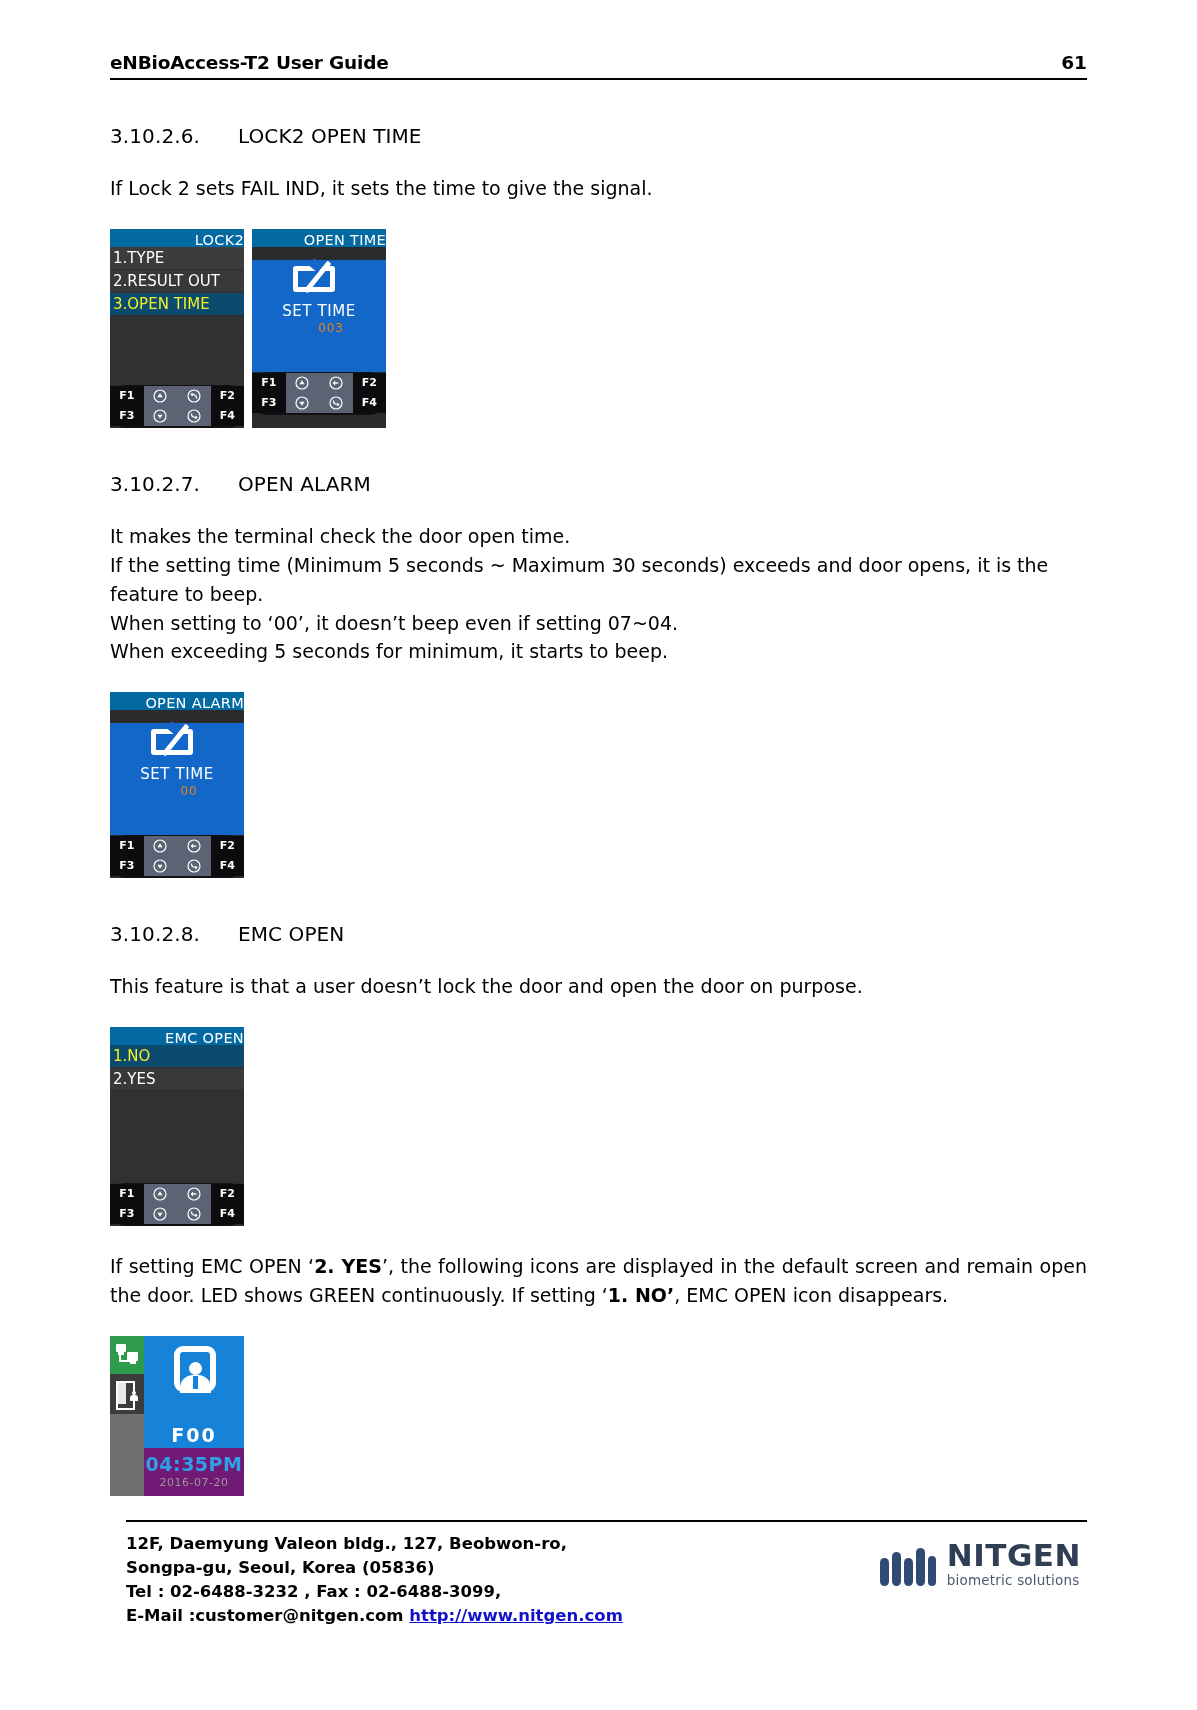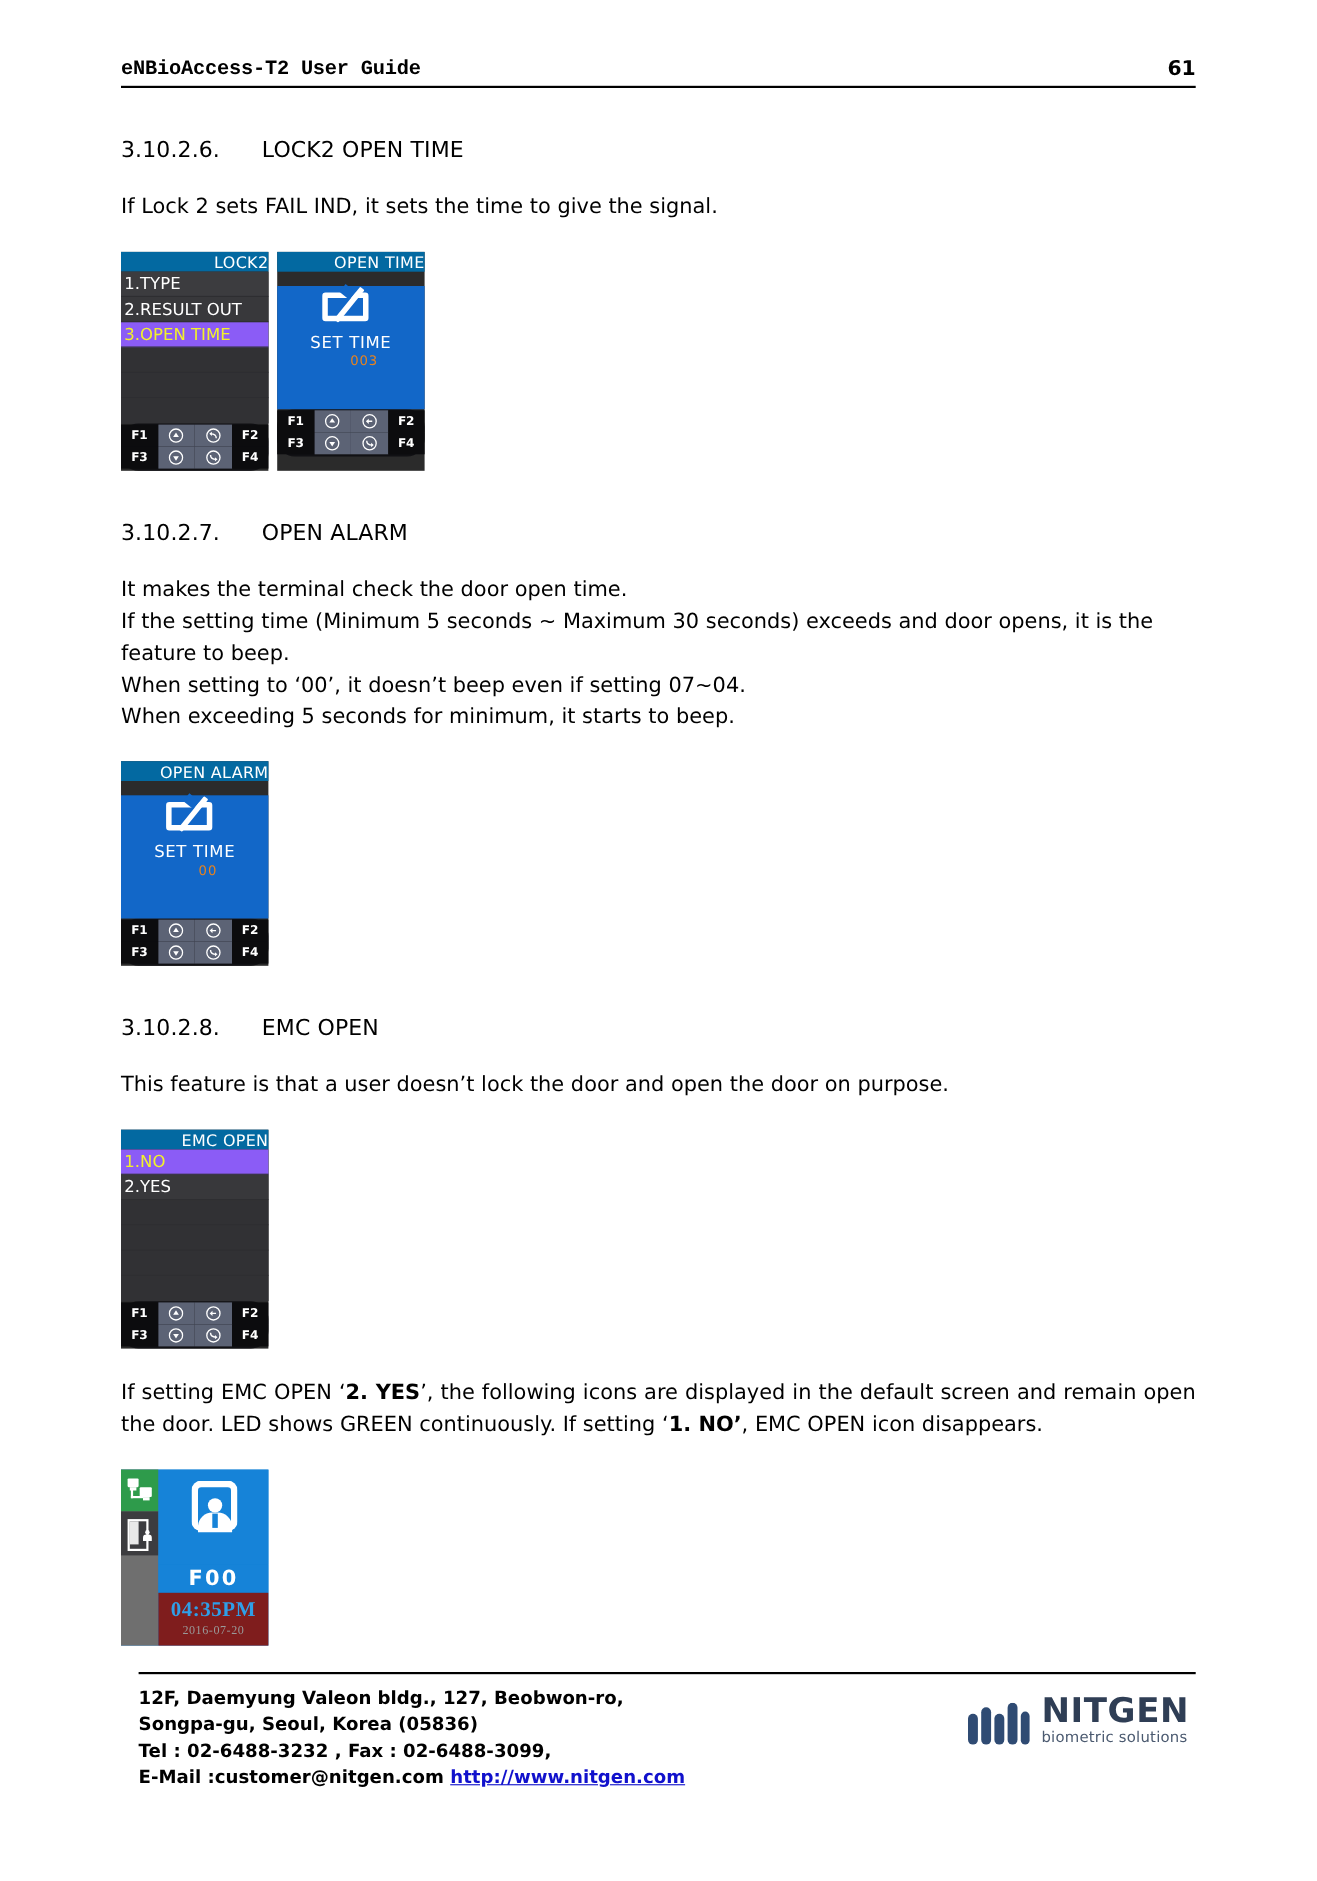--- a/index.html
+++ b/index.html
@@ -29,21 +29,20 @@
     align-items: flex-end;
     justify-content: space-between;
     padding-top: 52px;
     border-bottom: 2.5px solid #000;
     padding-bottom: 5px;
   }
   .header-title {
     font-size: 18.5px;
     font-weight: bold;
     letter-spacing: -0.2px;
-    font-family: Liberation Mono, monospace;
   }
   .header-page {
     font-size: 18.5px;
     font-weight: bold;
   }
 
   
   .sec-heading {
     margin-top: 44px;
     font-size: 20px;
@@ -93,21 +92,21 @@
     line-height: 22px;
     height: 22px;
     padding-left: 3px;
     color: #ffffff;
     white-space: nowrap;
     overflow: hidden;
     background: #3c3c3f;
     border-bottom: 1px solid #2e2e31;
   }
   .lcd-menu .row.alt { background: #38383b; }
-  .lcd-menu .row.sel { color: #f2f12a; background: #8b5cf6; }
+  .lcd-menu .row.sel { color: #f2f12a; background: #0c4a6e; }
   .lcd-menu .filler {
     background: #313134;
     height: 22px;
     border-bottom: 1px solid #2e2e31;
   }
   .lcd-menu .filler.last { height: 23px; border-bottom: none; }
 
   
   .lcd-blue {
     background: #1267c8;
@@ -282,24 +281,23 @@
     background: #1683d8;
     color: #ffffff;
     font-size: 19px;
     font-weight: bold;
     text-align: center;
     letter-spacing: 2px;
     line-height: 26px;
     height: 26px;
   }
   .home-bottom {
-    background: #7f1d1d;
+    background: #701a75;
     flex: 1;
     padding-top: 5px;
-    font-family: Liberation Serif, serif;
   }
   .home-time {
     color: #2f9fe8;
     font-size: 19px;
     font-weight: bold;
     text-align: center;
     letter-spacing: 0.5px;
     line-height: 22px;
   }
   .home-date {

